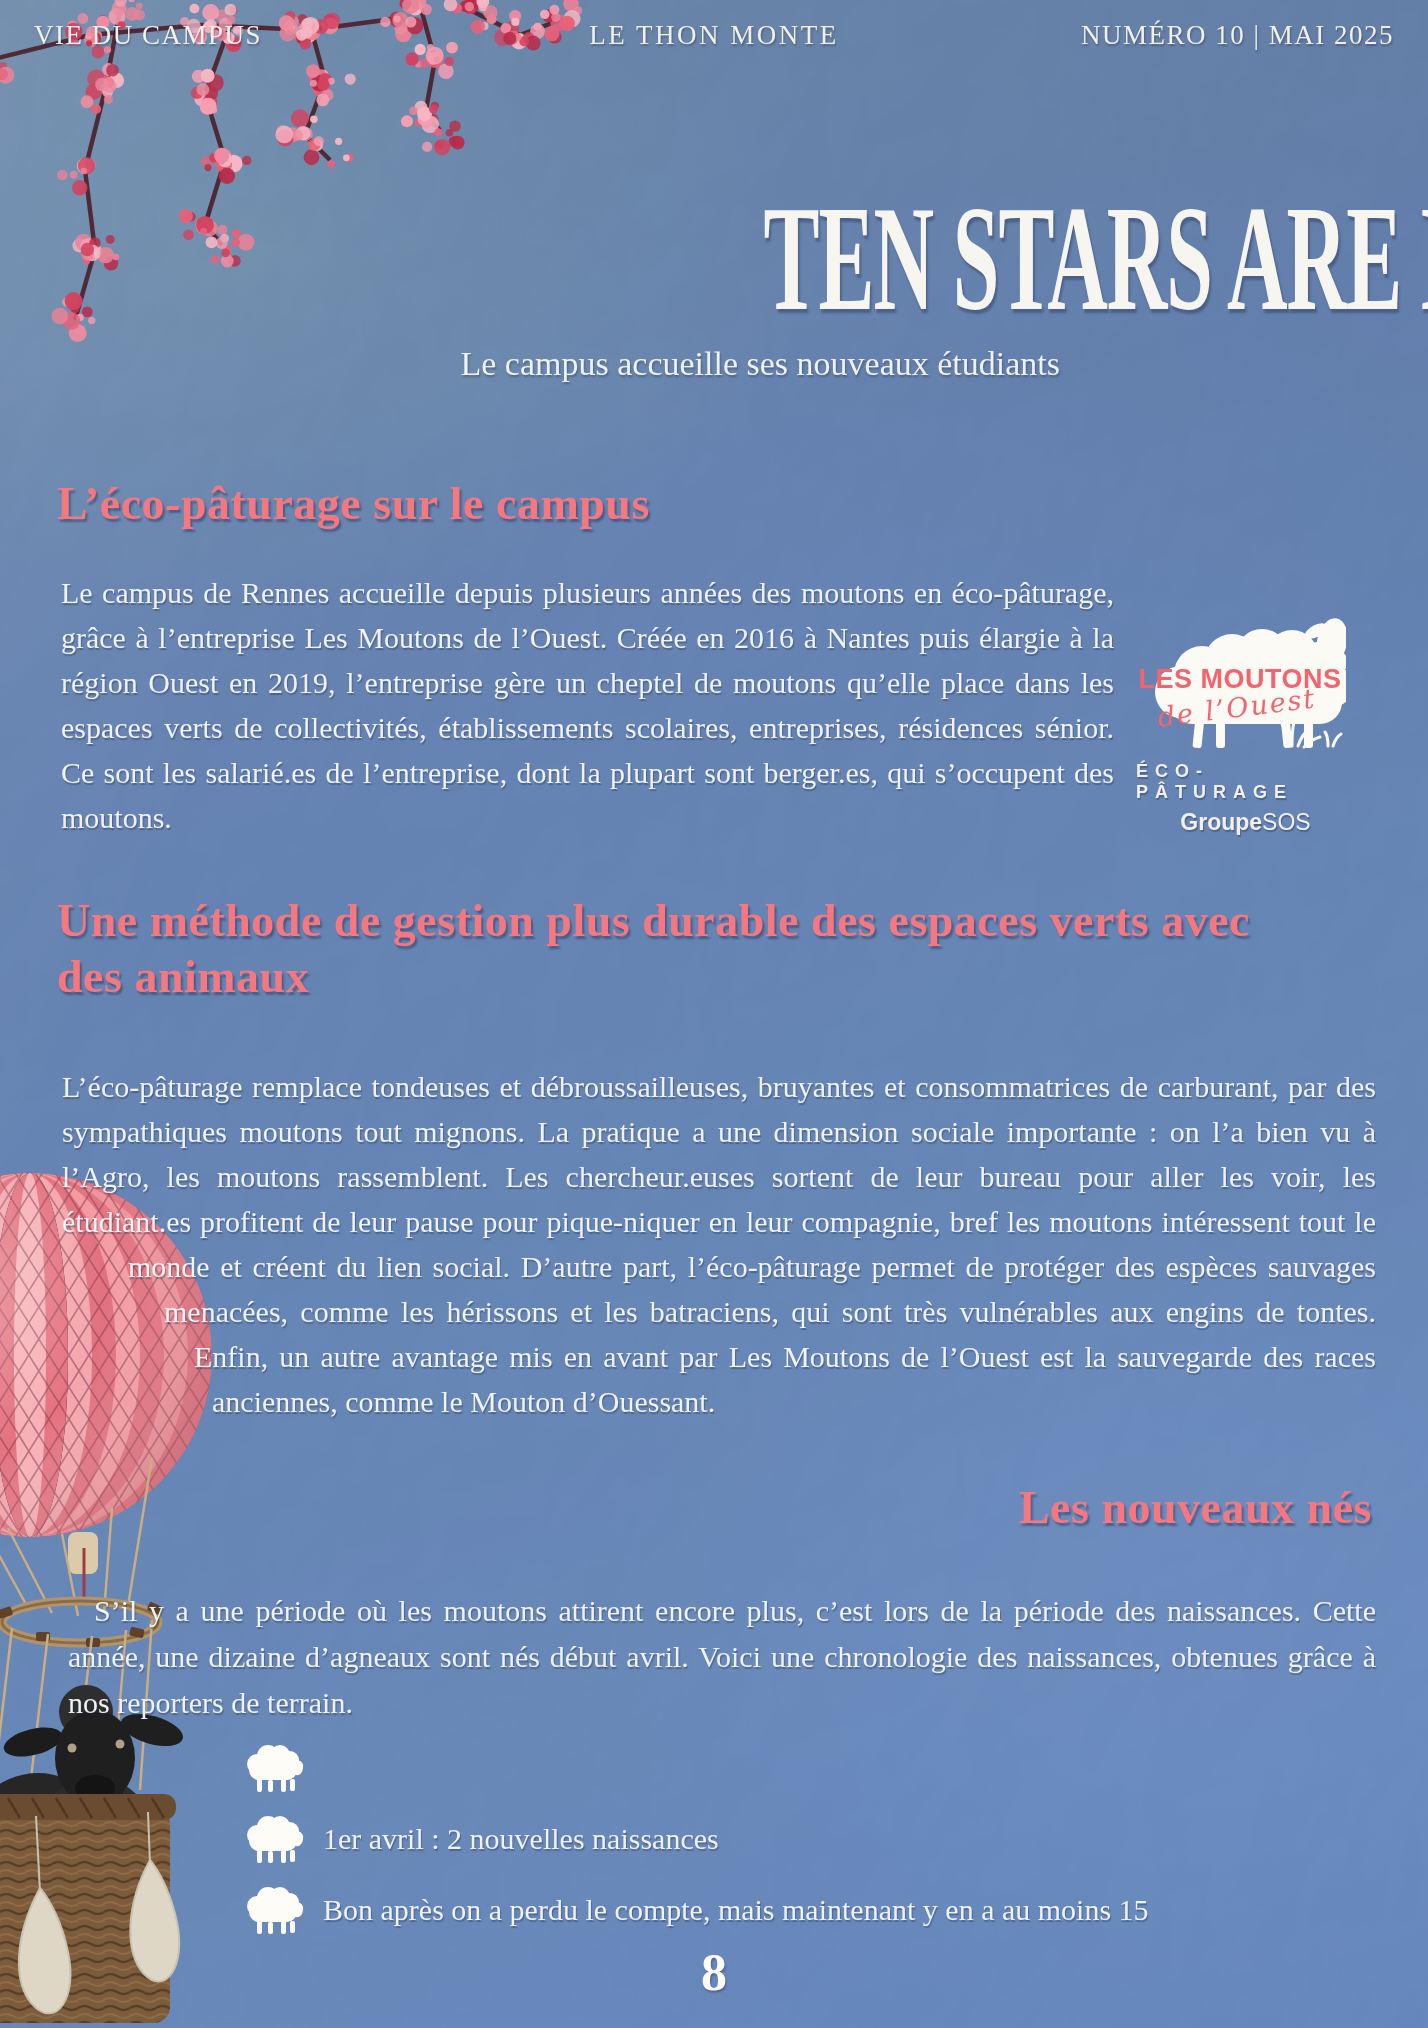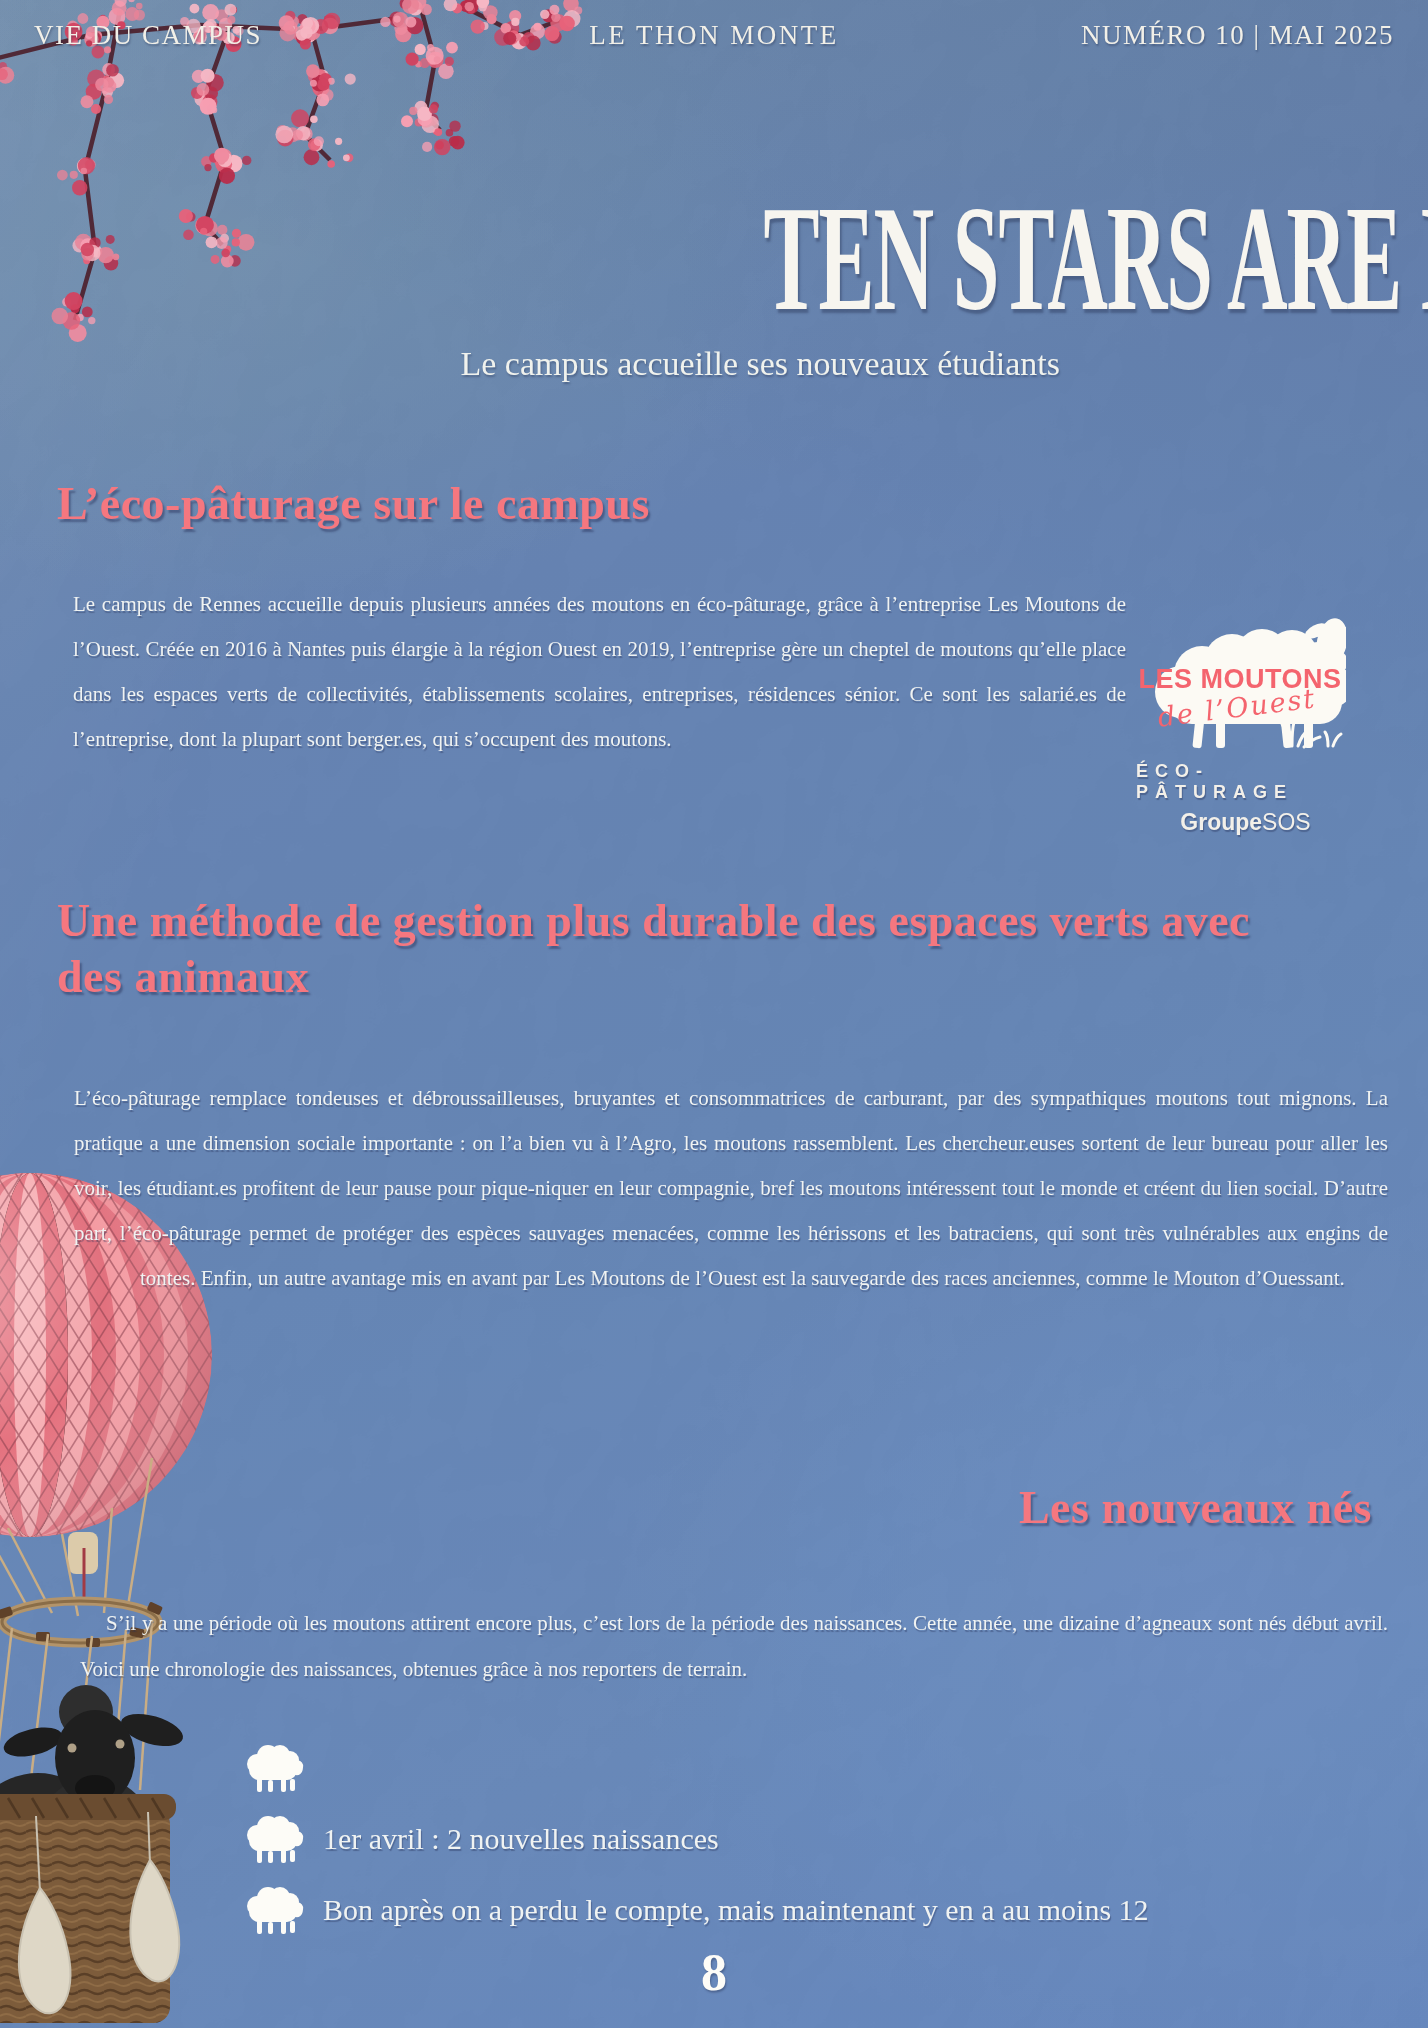--- a/index.html
+++ b/index.html
@@ -35,22 +35,22 @@
     text-shadow:3px 4px 3px rgba(25,35,65,.35);
   }
   .hero-subtitle{margin-top:10px;color:#f0f2ed;font-size:34px;text-shadow:1px 2px 2px rgba(25,35,65,.35);}
 
   .h-pink{
     position:absolute;color:#f5777f;font-weight:bold;font-family:"Liberation Serif",serif;
     font-size:46px;line-height:56px;letter-spacing:.5px;
     text-shadow:2px 3px 2px rgba(35,45,85,.45);
   }
   .body-text{
-    position:absolute;color:#f0f3f2;font-size:21px;line-height:45px;text-align:justify;
-    text-shadow:1px 2px 1px rgba(35,45,85,.38);margin:16px;
+    position:absolute;color:#f0f3f2;font-size:30px;line-height:45px;text-align:justify;
+    text-shadow:1px 2px 1px rgba(35,45,85,.38);margin:4px;
   }
   .sp{float:left;clear:left;height:45px;}
   .sp1{height:180px;width:1px;}
   .sp2{width:67px;} .sp3{width:103px;} .sp4{width:133px;} .sp5{width:151px;} .sp6{width:173px;}
 
   
   .logo{position:absolute;left:1136px;top:586px;width:210px;z-index:3;}
   .logo-tagline{
     margin-top:6px;text-align:left;color:#f3f0e9;font-family:"Liberation Sans",sans-serif;
     font-weight:bold;font-size:18px;letter-spacing:7px;text-shadow:1px 2px 1px rgba(35,45,85,.38);
@@ -664,19 +664,19 @@
               <circle cx="47" cy="18" r="9"></circle>
           <rect x="6" y="16" width="48" height="22" rx="10"></rect>
           <rect x="46" y="18" width="14" height="15" rx="6" transform="rotate(8 53 25)"></rect>
           <ellipse cx="45" cy="15" rx="6" ry="3" transform="rotate(-24 45 15)"></ellipse>
           <rect x="14" y="36" width="5" height="14" rx="2"></rect>
               <rect x="25" y="38" width="5" height="12" rx="2"></rect>
           <rect x="38" y="36" width="5" height="14" rx="2"></rect>
               <rect x="47" y="37" width="5" height="12" rx="2"></rect>
         </g>
           </svg>
-        <span class="t-label">Bon après on a perdu le compte, mais maintenant y en a au moins 12</span>
+        <span class="t-label">Bon après on a perdu le compte, mais maintenant y en a au moins 15</span>
       </div>
     </div>
 
     <div class="page-number">8</div>
   </div>
 </div>
 
 </body></html>

